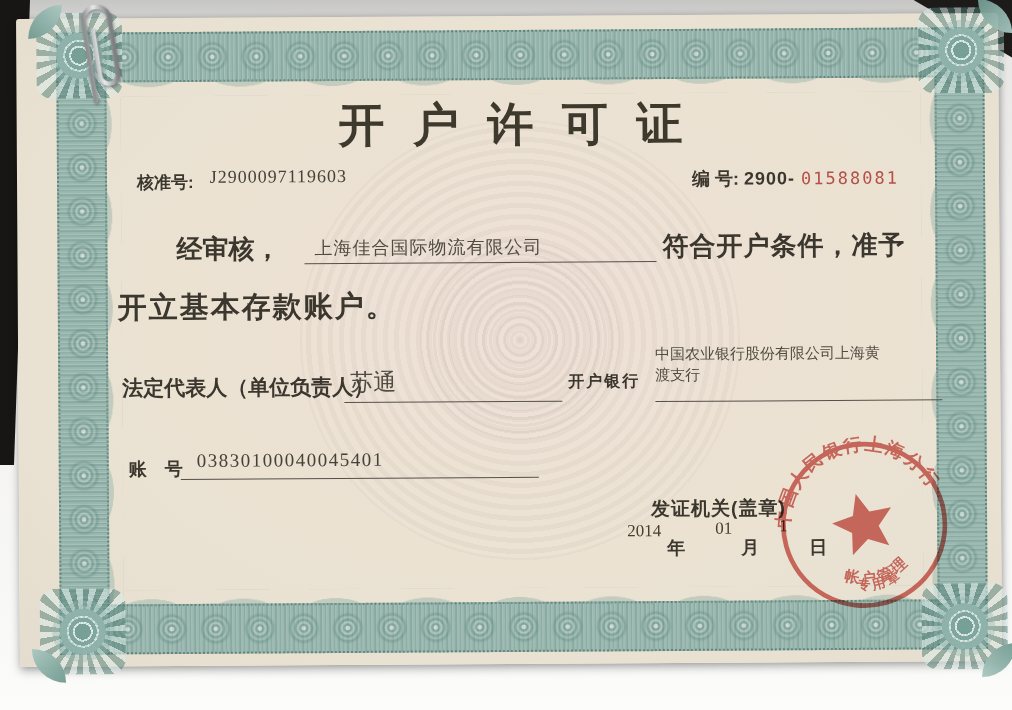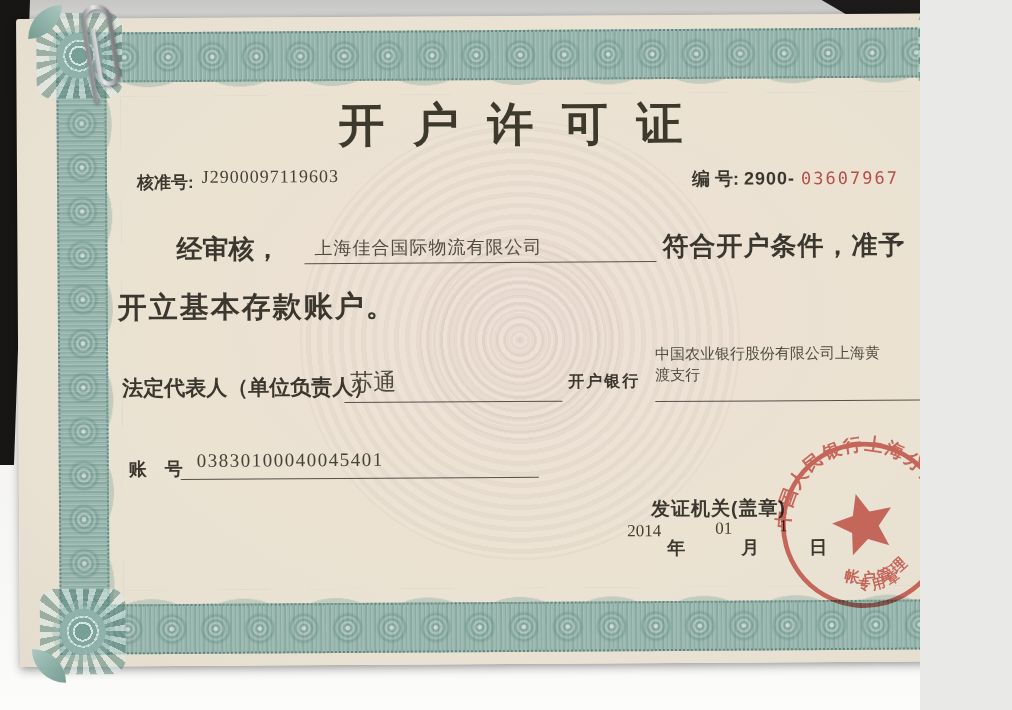--- a/index.html
+++ b/index.html
@@ -1,16 +1,16 @@
 <!DOCTYPE html>
 <html><head>
 <meta charset="utf-8">
 <style>
   html,body{margin:0;padding:0;background:#e9e9e7;}
-  .photo{position:relative;width:920px;height:710px;overflow:hidden;
+  .photo{position:relative;width:1012px;height:710px;overflow:hidden;
     background:linear-gradient(180deg,#c6c6c4 0px,#d8d7d5 26px,#e9e8e6 60px,#f1f0ee 300px,#f9f9f8 640px,#fcfcfb 710px);
     font-family:"Liberation Sans","DejaVu Sans",sans-serif;}
   .bg-dark-left{position:absolute;left:0;top:0;width:34px;height:465px;background:#171614;
     clip-path:polygon(0 0,30px 0,14px 100%,0 100%);}
   .bg-dark-topright{position:absolute;right:0;top:0;width:120px;height:70px;background:#1c1b1a;
     clip-path:polygon(18% 0,100% 0,100% 82%);}
 
   
   .paper{position:absolute;left:18px;top:16px;width:982px;height:648px;border-radius:3px;
     transform:rotate(-.35deg);
@@ -60,21 +60,21 @@
   .watermark::after{content:"";position:absolute;left:120px;top:120px;width:200px;height:200px;border-radius:50%;
     background:repeating-radial-gradient(circle at 50% 50%, rgba(168,146,136,.20) 0 3px, rgba(240,232,221,.2) 3px 7px);}
 
   
   .txt{position:absolute;color:#3b372e;white-space:nowrap;}
   .ser{font-family:"Liberation Serif","DejaVu Serif",serif;}
   .title{left:0;right:0;top:78px;text-align:center;padding-left:34px;
     font-family:"Liberation Serif","DejaVu Serif",serif;font-weight:700;font-size:46px;letter-spacing:.62em;color:#3e392d;}
   .lab{font-weight:700;}
   .approval{left:120px;top:153px;font-size:17px;}
-  .approval .val{font-size:18px;font-weight:400;color:#474238;position:relative;top:-5px;margin-left:8px;letter-spacing:1px;}
+  .approval .val{font-size:18px;font-weight:400;color:#474238;position:relative;top:-5px;margin-left:16px;letter-spacing:1px;}
   .serialrow{left:675px;top:152px;font-size:18px;}
   .serialrow .pfx{font-weight:600;letter-spacing:1px;}
   .serialrow .red{color:#b54f48;font-family:"DejaVu Sans Mono","Liberation Mono",monospace;font-size:17px;letter-spacing:2px;margin-left:6px;}
   .t-shenhe{left:159px;top:214px;font-size:26px;font-weight:700;}
   .u-company{position:absolute;left:287px;top:212px;width:352px;height:34px;border-bottom:1.6px solid #55504a;}
   .u-company span{position:absolute;left:10px;bottom:3px;font-size:18px;font-weight:400;color:#514c40;letter-spacing:1px;
     font-family:"Liberation Serif","DejaVu Serif",serif;white-space:nowrap;}
   .t-qualify{left:645px;top:214px;font-size:26px;font-weight:700;letter-spacing:1px;}
   .t-open{left:100px;top:270px;font-size:29px;font-weight:700;letter-spacing:2px;}
   .t-rep{left:104px;top:356px;font-size:21px;font-weight:700;}
@@ -128,21 +128,21 @@
     <div class="watermark"></div>
 
     <div class="txt title">开户许可证</div>
 
     <div class="txt approval">
       <span class="lab">核准号:</span><span class="val ser">J2900097119603</span>
     </div>
 
     <div class="txt serialrow">
       <span class="lab">编 号:</span>
-      <span class="pfx">2900-</span><span class="red">03607967</span>
+      <span class="pfx">2900-</span><span class="red">01588081</span>
     </div>
 
     <div class="txt t-shenhe">经审核，</div>
     <div class="u-company">
       <span>上海佳合国际物流有限公司</span>
     </div>
     <div class="txt t-qualify">符合开户条件，准予</div>
     <div class="txt t-open">开立基本存款账户。</div>
 
     <div class="txt t-rep">法定代表人（单位负责人）</div>

